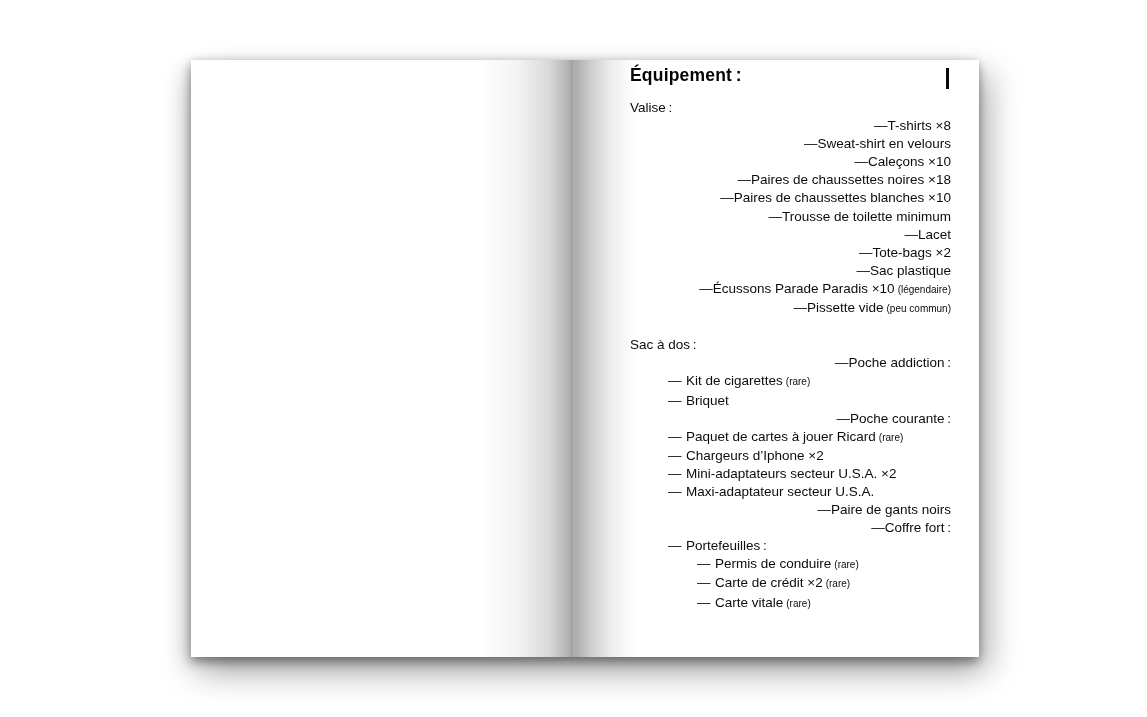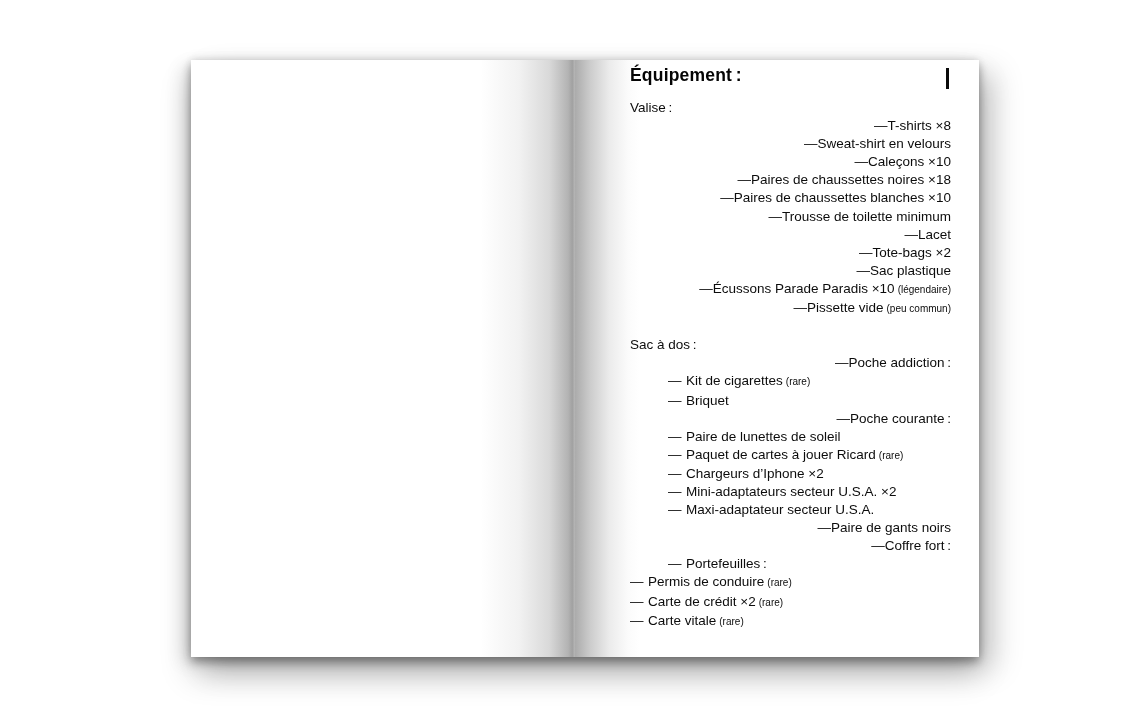--- a/index.html
+++ b/index.html
@@ -28,21 +28,21 @@
   .content { position:absolute; left:55px; top:3px; right:4px; color:#0c0c0c; }
   .title { font-size:17.5px; font-weight:bold; line-height:24px; letter-spacing:.2px;
            color:#050505; }
   .lines { margin-top:12px; }
   .line { font-size:13.5px; line-height:18.1px; white-space:nowrap; color:#0c0c0c; }
   .spacer { height:18.1px; }
   .lvlh { margin-left:0; }
   .lvl0 { margin-left:-2px;text-align:right; }
   .lvl1 { margin-left:5px;text-align:right; }
   .lvl2 { margin-left:38px; }
-  .lvl3 { }
+  .lvl3 { margin-left:67px; }
   .dash { display:inline-block; width:18px; }
   .note { font-size:10px; margin-left:3px; }
 
   .cursor { position:absolute; left:371px; top:8px; width:3px; height:21px;
             background:#0a0a0a; }
 </style>
 </head>
 <body>
 
 <div class="stage">
@@ -64,21 +64,20 @@
             <div class="line lvl1"><span class="dash">—</span><span>Tote-bags ×2</span></div>
             <div class="line lvl1"><span class="dash">—</span><span>Sac plastique</span></div>
             <div class="line lvl1"><span class="dash">—</span><span>Écussons Parade Paradis ×10</span><span class="note">(légendaire)</span></div>
             <div class="line lvl1"><span class="dash">—</span><span>Pissette vide</span><span class="note">(peu commun)</span></div>
             <div class="spacer"></div>
             <div class="line lvlh"><span>Sac à dos :</span></div>
             <div class="line lvl1"><span class="dash">—</span><span>Poche addiction :</span></div>
             <div class="line lvl2"><span class="dash">—</span><span>Kit de cigarettes</span><span class="note">(rare)</span></div>
             <div class="line lvl2"><span class="dash">—</span><span>Briquet</span></div>
             <div class="line lvl1"><span class="dash">—</span><span>Poche courante :</span></div>
-            <div class="line lvl2"><span class="dash">—</span><span>Paire de lunettes de soleil</span></div>
             <div class="line lvl2"><span class="dash">—</span><span>Paquet de cartes à jouer Ricard</span><span class="note">(rare)</span></div>
             <div class="line lvl2"><span class="dash">—</span><span>Chargeurs d’Iphone ×2</span></div>
             <div class="line lvl2"><span class="dash">—</span><span>Mini-adaptateurs secteur U.S.A. ×2</span></div>
             <div class="line lvl2"><span class="dash">—</span><span>Maxi-adaptateur secteur U.S.A.</span></div>
             <div class="line lvl0"><span class="dash">—</span><span>Paire de gants noirs</span></div>
             <div class="line lvl1"><span class="dash">—</span><span>Coffre fort :</span></div>
             <div class="line lvl2"><span class="dash">—</span><span>Portefeuilles :</span></div>
             <div class="line lvl3"><span class="dash">—</span><span>Permis de conduire</span><span class="note">(rare)</span></div>
             <div class="line lvl3"><span class="dash">—</span><span>Carte de crédit ×2</span><span class="note">(rare)</span></div>
             <div class="line lvl3"><span class="dash">—</span><span>Carte vitale</span><span class="note">(rare)</span></div>

